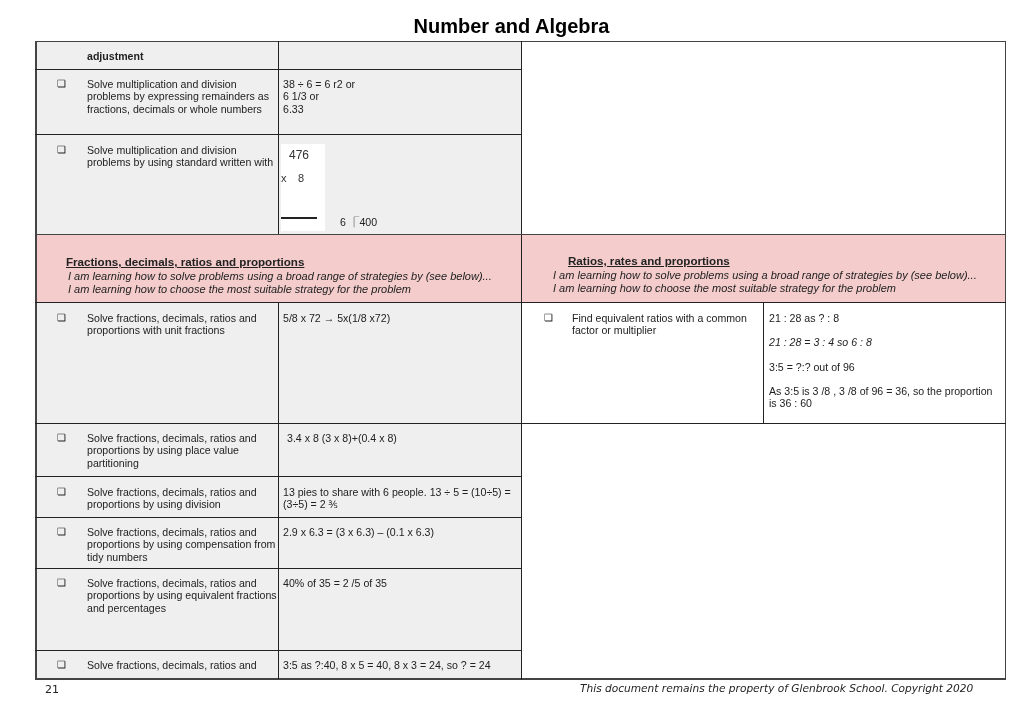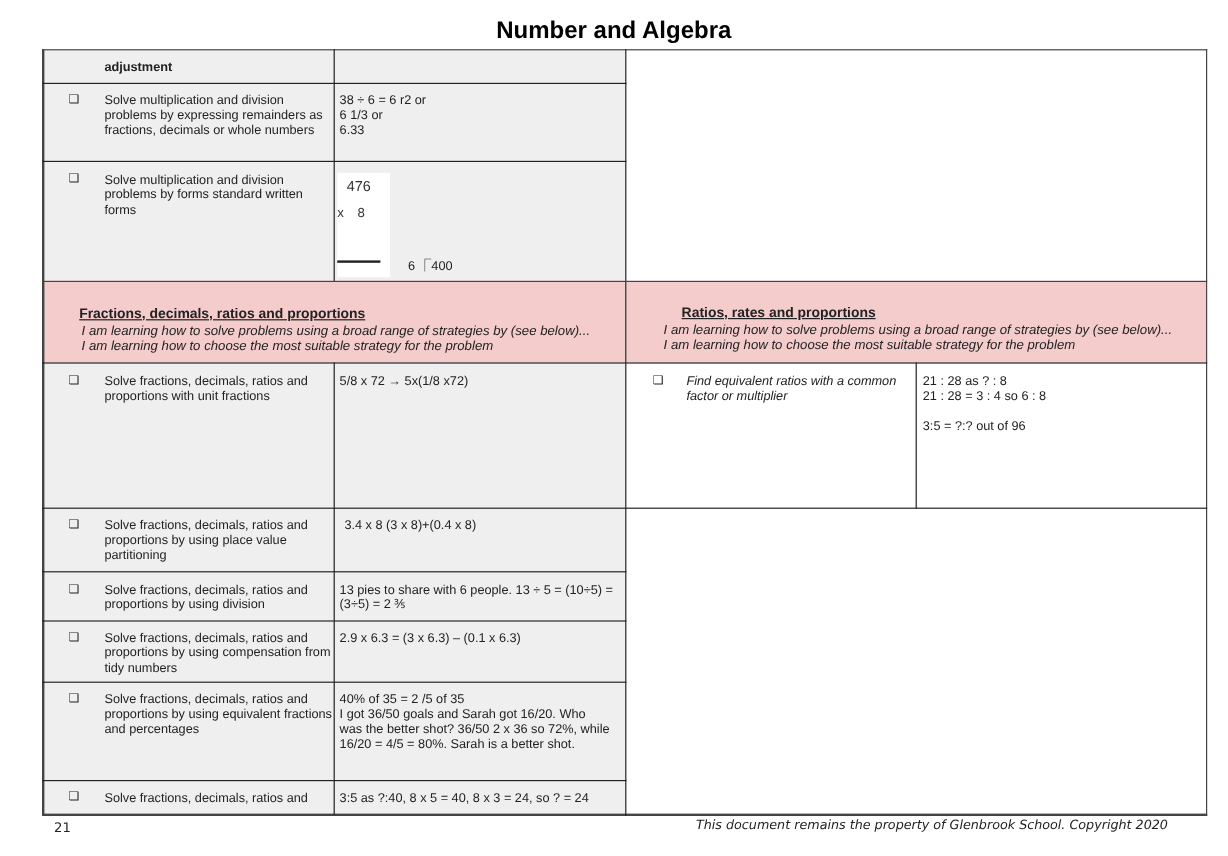--- a/index.html
+++ b/index.html
@@ -22,21 +22,21 @@
 
     .hline { position: absolute; height: 1px; background: #222; }
     .vline { position: absolute; width: 1px; background: #222; }
     .border-dark { background: #444; }
 
     .check {
       position: absolute; left: 57px; font-size: 10px; line-height: 12px; color: #222;
     }
     .check-r { left: 544px; }
     .desc { position: absolute; left: 87px; width: 190px; }
-    .desc-r { left: 572px; width: 190px; font-style: italic; }
+    .desc-r { left: 572px; width: 190px; }
     .example { position: absolute; left: 283px; width: 234px; }
     .example-r { left: 769px; width: 232px; }
 
     .section-title {
       position: absolute; font-weight: bold; font-size: 11.6px; text-decoration: underline; color: #222;
     }
     .section-sub {
       position: absolute; font-style: italic; font-size: 11px; line-height: 12.2px; color: #222;
     }
 
@@ -70,21 +70,21 @@
 
 <span class="check" style="top:78px;">❏</span>
 <div class="cell desc" style="top:78px;">Solve multiplication and division problems by expressing remainders as fractions, decimals or whole numbers</div>
 <div class="cell example" style="top:78px;">
   <div>38 ÷ 6 = 6 r2 or</div>
   <div>6 1/3 or</div>
   <div>6.33</div>
 </div>
 
 <span class="check" style="top:144px;">❏</span>
-<div class="cell desc" style="top:144px;">Solve multiplication and division problems by forms standard written forms</div>
+<div class="cell desc" style="top:144px;">Solve multiplication and division problems by using standard written with</div>
 <div class="img-block">
   <span class="n1">476</span>
   <span class="n2">x</span>
   <span class="n2b">8</span>
   <span class="bar"></span>
 </div>
 <div class="div845">6 ⎾400</div>
 
 <div class="cell pink" style="left:36px;top:235px;width:485px;height:67px;"></div>
 <div class="cell pink" style="left:522px;top:235px;width:483px;height:67px;"></div>
@@ -117,34 +117,34 @@
 <div class="cell example" style="top:486px;width:228px;">13 pies to share with 6 people. 13 ÷ 5 = (10÷5) = (3÷5) = 2 ⅗</div>
 
 <span class="check" style="top:526px;">❏</span>
 <div class="cell desc" style="top:526px;">Solve fractions, decimals, ratios and proportions by using compensation from tidy numbers</div>
 <div class="cell example" style="top:526px;">2.9 x 6.3 = (3 x 6.3) – (0.1 x 6.3)</div>
 
 <span class="check" style="top:577px;">❏</span>
 <div class="cell desc" style="top:577px;">Solve fractions, decimals, ratios and proportions by using equivalent fractions and percentages</div>
 <div class="cell example" style="top:577px;width:226px;">
   <div>40% of 35 = 2 /5 of 35</div>
-  <div>I got 36/50 goals and Sarah got 16/20. Who was the better shot? 36/50 2 x 36 so 72%, while 16/20 = 4/5 = 80%. Sarah is a better shot.</div>
 </div>
 
 <span class="check" style="top:659px;">❏</span>
 <div class="cell desc" style="top:659px;">Solve fractions, decimals, ratios and</div>
 <div class="cell example" style="top:659px;">3:5 as ?:40, 8 x 5 = 40, 8 x 3 = 24, so ? = 24</div>
 
 <div class="cell white" style="left:522px;top:303px;width:483px;height:120px;"></div>
 <span class="check check-r" style="top:312px;">❏</span>
 <div class="cell desc desc-r" style="top:312px;">Find equivalent ratios with a common factor or multiplier</div>
 <div class="cell example example-r" style="top:312px;">
-  <div style="">21 : 28 as ? : 8</div>
-  <div style="margin-bottom:12px;">21 : 28 = 3 : 4 so 6 : 8</div>
+  <div style="margin-bottom:12px;">21 : 28 as ? : 8</div>
+  <div style="margin-bottom:12px;font-style:italic;">21 : 28 = 3 : 4 so 6 : 8</div>
   <div style="margin-bottom:12px;">3:5 = ?:? out of 96</div>
+  <div>As 3:5 is 3 /8 , 3 /8 of 96 = 36, so the proportion is 36 : 60</div>
 </div>
 <div class="cell white" style="left:522px;top:424px;width:483px;height:254px;"></div>
 
 <div class="hline border-dark" style="left:35px;top:41px;width:971px;"></div>
 <div class="hline border-dark" style="left:35px;top:678px;width:971px;height:2px;"></div>
 <div class="vline border-dark" style="left:35px;top:41px;height:639px;width:2px;"></div>
 <div class="vline border-dark" style="left:1005px;top:41px;height:639px;"></div>
 
 <div class="vline" style="left:521px;top:41px;height:639px;"></div>
 

